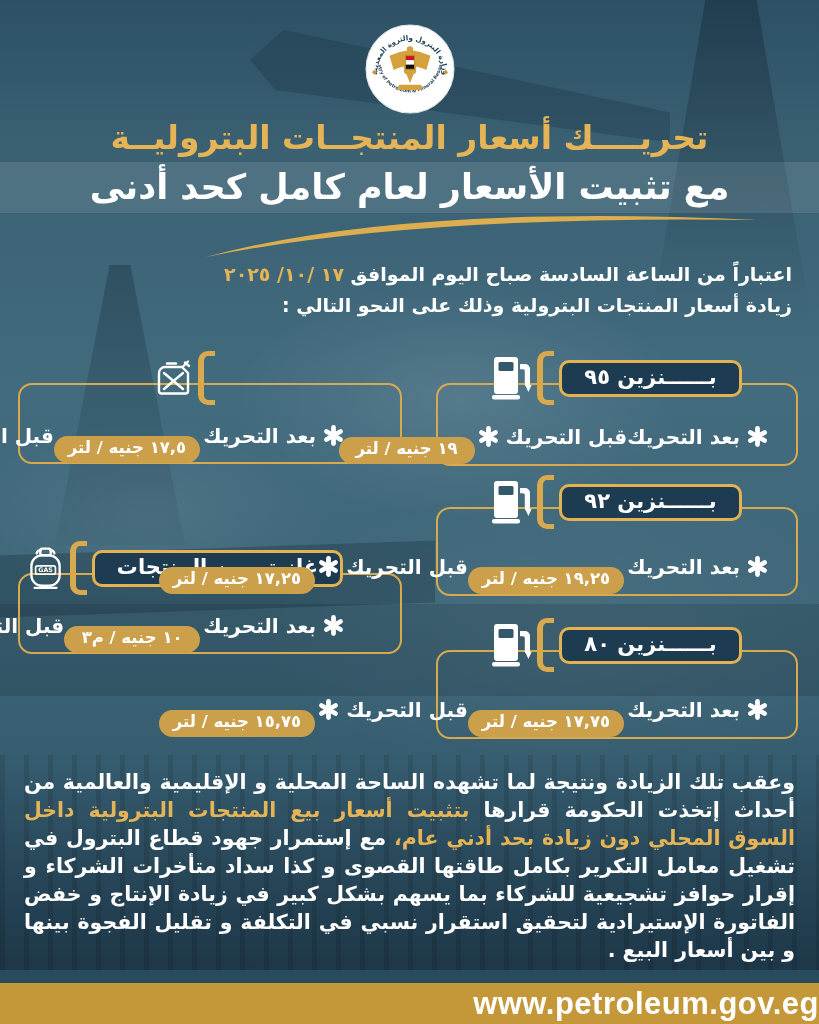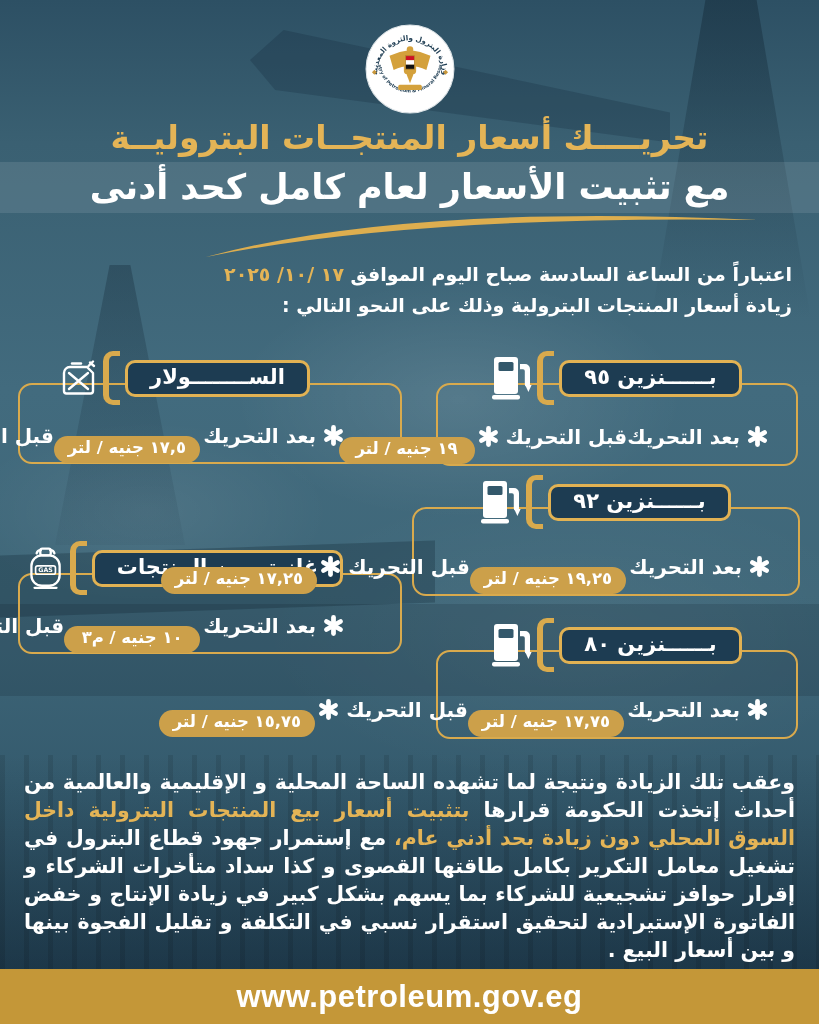--- a/index.html
+++ b/index.html
@@ -66,22 +66,22 @@
     font-size:20px;font-weight:bold;white-space:nowrap;}
   .star{width:21px;height:21px;flex:0 0 auto;}
   .pill{background:#CCA04A;color:#fff;font-weight:bold;font-size:16.5px;line-height:1.25;
     padding:2px 14px 4px;border-radius:15px;direction:rtl;white-space:nowrap;min-width:108px;text-align:center;margin-top:28px;}
 
   
   .body-par{position:absolute;top:764px;right:20px;left:20px;margin:4px;color:#fff;
     font-size:20.5px;font-weight:bold;line-height:28px;text-align:justify;direction:rtl;}
 
   
-  .footer{position:absolute;bottom:0;left:0;width:100%;height:55px;background:#C49738;
-    display:flex;align-items:center;justify-content:center;}
+  .footer{position:absolute;bottom:0;left:0;width:100%;height:41px;background:#C49738;
+    display:flex;align-items:center;}
   .footer-url{color:#fff;font-size:31px;font-weight:bold;letter-spacing:.5px;direction:ltr;
     font-family:"Liberation Sans","DejaVu Sans",sans-serif;}
   .hidden-defs{position:absolute;width:0;height:0;overflow:hidden;}
 </style>
 </head>
 <body>
 
 <svg class="hidden-defs" xmlns="http://www.w3.org/2000/svg" aria-hidden="true">
   <defs>
     <g id="star6">
@@ -171,21 +171,20 @@
     <div>زيادة أسعار المنتجات البترولية وذلك على النحو التالي :</div>
   </div>
 
   <div class="price-box left-col" style="left:18px;top:355px;width:384px;height:112px;">
     <div class="frame" style="height:77px;"></div>
     <div class="box-header">
       <svg class="hdr-icon" viewBox="0 0 40 40">
           <use href="#jerry"></use>
         </svg>
       <span class="bracket"></span>
-      <div class="box-title">الســــــــولار</div>
     </div>
     <div class="rows">
       <div class="pair">
         <div class="pair-top">
             <svg class="star" viewBox="0 0 22 22">
               <use href="#star6"></use>
             </svg>
             <span>بعد التحريك</span>
           </div>
         <div class="pill">١٧,٥ جنيه / لتر</div>
@@ -257,21 +256,21 @@
             <span>قبل التحريك</span>
             <svg class="star" viewBox="0 0 22 22">
               <use href="#star6"></use>
             </svg>
           </div>
         <div class="pill">١٩ جنيه / لتر</div>
       </div>
     </div>
   </div>
 
-  <div class="price-box" style="left:412px;top:479px;width:362px;height:119px;padding-left:26px;">
+  <div class="price-box" style="left:436px;top:479px;width:362px;height:119px;">
     <div class="frame" style="height:85px;"></div>
     <div class="box-header">
       <svg class="hdr-icon" viewBox="0 0 40 46">
           <use href="#pump"></use>
         </svg>
       <span class="bracket"></span>
       <div class="box-title">بــــــنزين ٩٢</div>
     </div>
     <div class="rows">
       <div class="pair">

